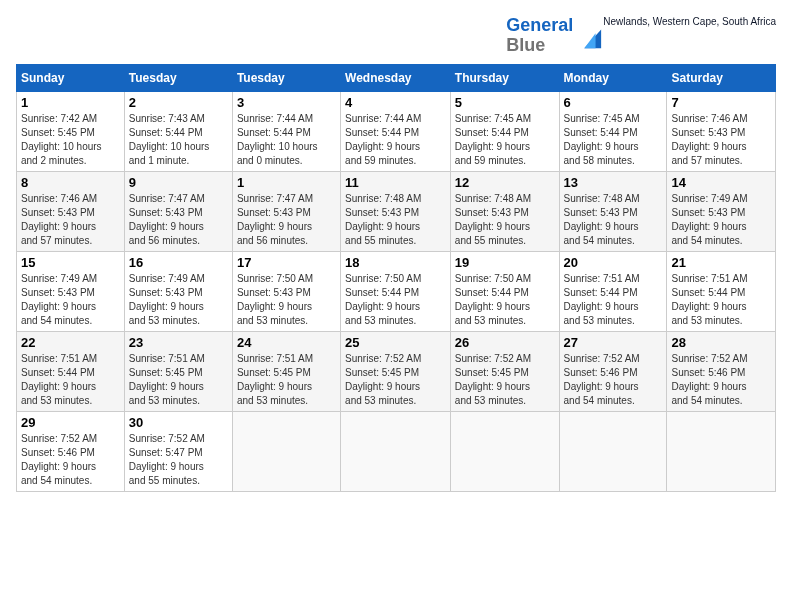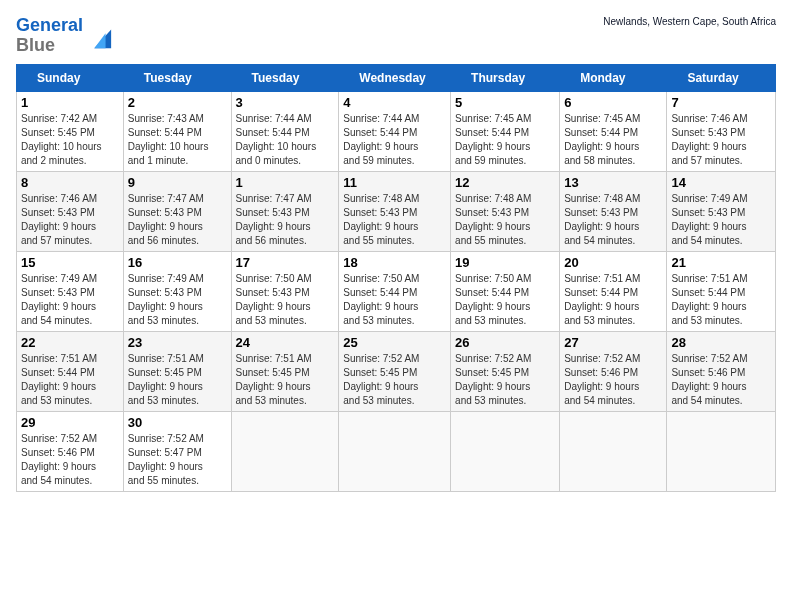--- a/index.html
+++ b/index.html
@@ -5,21 +5,21 @@
     * { box-sizing: border-box; margin: 0; padding: 0; }
     body {
       font-family: Arial, sans-serif;
       background: #fff;
       width: 792px;
       min-height: 612px;
       padding: 16px;
     }
     .header-area {
       display: flex;
-      justify-content: space-between;
+      justify-content: flex-end;
       align-items: flex-start;
       margin-bottom: 8px;
     }
     .logo {
       display: flex;
       align-items: center;
     }
     .logo-text {
       font-size: 18px;
       font-weight: bold;
@@ -47,21 +47,21 @@
       color: #0f172a;
     }
     table {
       width: 100%;
       border-collapse: collapse;
       font-size: 10.5px;
     }
     thead tr th {
       background-color: #1565c0;
       color: #fff;
-      padding: 6px 20px;
+      padding: 6px 4px;
       text-align: left;
       font-size: 12px;
       font-weight: bold;
       border: 1px solid #1565c0;
     }
     tbody tr td {
       border: 1px solid #ccc;
       vertical-align: top;
       padding: 3px 4px;
       width: 113px;

